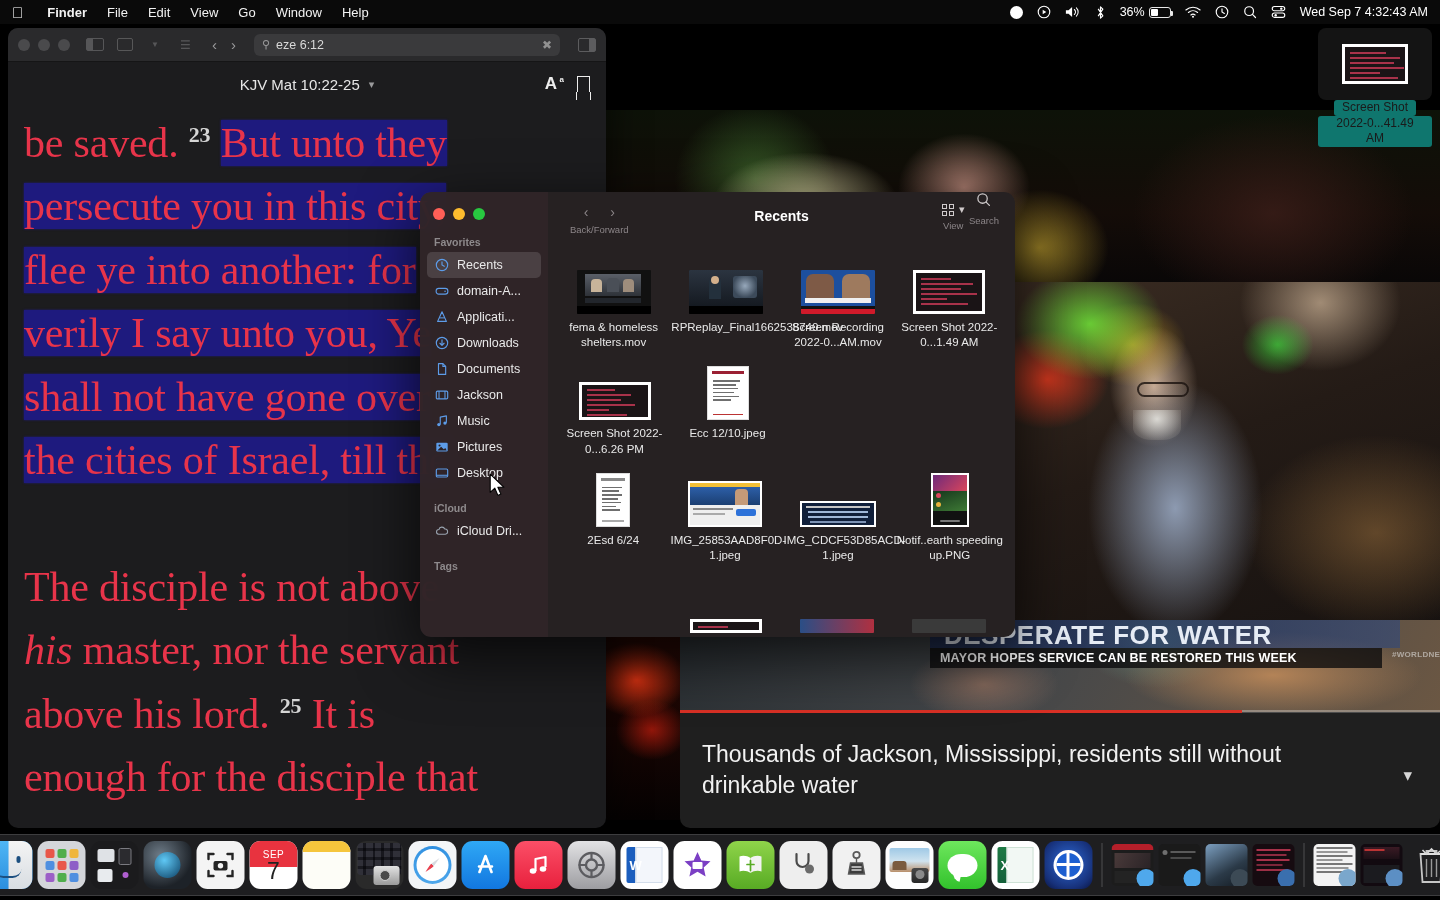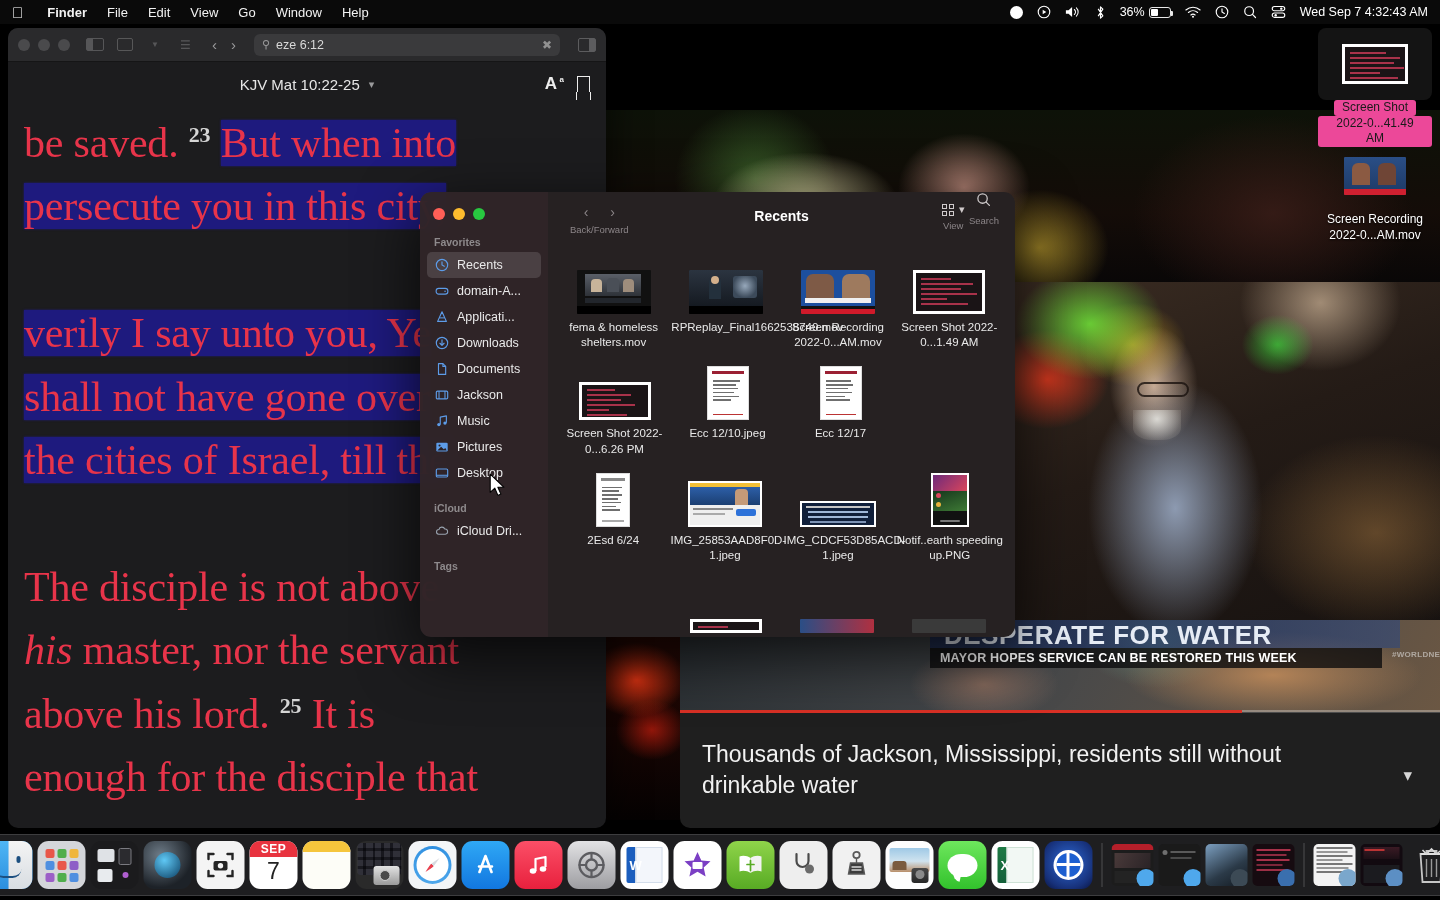--- a/index.html
+++ b/index.html
@@ -205,21 +205,21 @@
   .news-progress { position:absolute; left:0; top:90px; width:760px; height:3px; background:rgba(255,255,255,.3); }
   .news-progress i { display:block; height:100%; width:74%; background:#d93025; }
   .news-info { position:absolute; left:0; top:93px; width:760px; height:115px; background:#1f1f1f; border-radius:0 0 10px 10px; padding:26px 60px 0 22px; }
   .news-title { color:#f1f1f1; font-size:23px; line-height:1.33; }
   .news-chev { position:absolute; right:28px; top:52px; color:#d6d6d6; font-size:17px; }
 
   
   .dicon { position:absolute; width:114px; text-align:center; z-index:10; }
   .dicon .ithumb { height:72px; display:flex; align-items:center; justify-content:center; }
   .dicon .ilabel { font-size:12px; color:#fff; line-height:1.3; text-shadow:0 1px 2px rgba(0,0,0,.9); }
-  .dicon.sel .ilabel span { background:#ec4899; color:#1a1a1a; border-radius:3px; padding:0 8px; text-shadow:none; display:inline-block; }
+  .dicon.sel .ilabel span { background:#0f766e; color:#1a1a1a; border-radius:3px; padding:0 8px; text-shadow:none; display:inline-block; }
   .dicon.sel .ithumb { background:rgba(255,255,255,.08); border-radius:8px; }
 
   
   .dock {
     position:absolute; left:50%; transform:translateX(-50%); bottom:4px;
     height:62px; background:rgba(55,55,58,.55); border:1px solid rgba(255,255,255,.14);
     border-radius:16px; display:flex; align-items:center; padding:0 7px; gap:5px; z-index:70;
     backdrop-filter:blur(24px);
   }
   .dk { width:48px; height:48px; border-radius:11px; position:relative; display:flex; align-items:center; justify-content:center;
@@ -321,33 +321,20 @@
           <i style="top:25px;width:30px;"></i>
           <i style="top:30px;width:48px;"></i>
       </div>
     </div>
     <div class="ilabel">
       <span>Screen Shot</span><br>
       <span>2022-0...41.49 AM</span>
     </div>
   </div>
 
-  <div class="dicon" style="left:1318px; top:140px;">
-    <div class="ithumb">
-      <div class="th-vid" style="width:62px;height:38px;background:linear-gradient(180deg,#2a4e86,#1d3a66);">
-        <div style="position:absolute;left:8px;top:6px;width:18px;height:22px;background:#8b5a42;border-radius:6px 6px 0 0;"></div>
-        <div style="position:absolute;left:34px;top:6px;width:18px;height:22px;background:#6f4536;border-radius:6px 6px 0 0;"></div>
-        <div class="bars" style="height:6px;background:#cf2030;"></div>
-      </div>
-    </div>
-    <div class="ilabel">
-      <span>Screen Recording</span><br>
-      <span>2022-0...AM.mov</span>
-    </div>
-  </div>
 
   <div class="bible-win">
     <div class="bible-tb">
       <div class="tl">
         <span></span>
         <span></span>
         <span></span>
       </div>
       <div class="tbtn">
           <div class="tb-sidebar"></div>
@@ -378,23 +365,23 @@
       <span class="bible-chev">▾</span>
       <div class="rtools">
         <span class="aa"><span>A</span><sup>a</sup></span>
         <span class="bm"></span>
       </div>
     </div>
 
     <div class="bible-body">
       <span>be saved.</span>
       <span class="vn">23</span>
-      <span class="hl">But when into</span><br>
+      <span class="hl">But unto they</span><br>
       <span class="hl">persecute you in this city,</span><br>
-      <br>
+      <span class="hl">flee ye into another: for</span><br>
       <span class="hl">verily I say unto you, Ye</span><br>
       <span class="hl">shall not have gone over</span><br>
       <span class="hl">the cities of Israel, till the</span><br>
       <br>
       <span>The disciple is not above</span><br>
       <i>his</i>
       <span>master, nor the servant</span><br>
       <span>above his lord.</span>
       <span class="vn">25</span>
       <span>It is</span><br>
@@ -654,37 +641,20 @@
                     <i style="width:70%"></i>
                     <i style="width:88%"></i>
                     <i style="width:62%"></i>
                   </div>
                 <div class="ft"></div>
               </div>
             </div>
             <div class="f-name">Ecc 12/10.jpeg</div>
           </div>
 
-          <div class="f-cell">
-            <div class="f-thumb">
-              <div class="th-page">
-                <div class="hd"></div>
-                <div class="tx">
-                    <i style="width:86%"></i>
-                    <i style="width:92%"></i>
-                    <i style="width:74%"></i>
-                    <i style="width:88%"></i>
-                    <i style="width:66%"></i>
-                    <i style="width:80%"></i>
-                  </div>
-                <div class="ft"></div>
-              </div>
-            </div>
-            <div class="f-name">Ecc 12/17</div>
-          </div>
         </div>
 
         <div class="f-row">
           <div class="f-cell">
             <div class="f-thumb">
               <div class="th-page" style="width:34px;height:54px;">
                 <div class="hd" style="background:#888;"></div>
                 <div class="tx">
                     <i style="width:88%"></i>
                     <i style="width:76%"></i>
@@ -807,21 +777,21 @@
 
     <div class="dk" style="background:#f4f4f4;">
       <svg width="30" height="30" viewBox="0 0 30 30">
         <path d="M3 9V4h5M27 9V4h-5M3 21v5h5M27 21v5h-5" fill="none" stroke="#242424" stroke-width="2.4" stroke-linecap="round"></path>
         <rect x="8" y="11" width="14" height="9.5" rx="2" fill="#242424"></rect>
         <circle cx="15" cy="15.7" r="2.7" fill="#f4f4f4"></circle>
       </svg>
     </div>
 
     <div class="dk" style="background:#fff; flex-direction:column;">
-      <div style="position:absolute;left:0;right:0;top:0;height:16px;background:#e8333f;color:#fff;font-size:12px;font-weight:bold;display:flex;align-items:center;justify-content:center;letter-spacing:.5px;">SEP</div>
+      <div style="position:absolute;left:0;right:0;top:0;height:26px;background:#e8333f;color:#fff;font-size:10px;font-weight:normal;display:flex;align-items:center;justify-content:center;letter-spacing:.5px;">SEP</div>
       <div style="position:absolute;left:0;right:0;top:12px;bottom:0;display:flex;align-items:center;justify-content:center;color:#222;font-size:23px;">7</div>
     </div>
 
     <div class="dk" style="background:#fdfdf7;">
       <div style="position:absolute;left:0;right:0;top:0;height:11px;background:#f5c53c;"></div>
     </div>
 
     <div class="dk" style="background:#2a2a2a;">
       <div style="position:absolute;inset:2px 2px 14px 2px;background:repeating-linear-gradient(90deg,#4a4a50 0 6px,#23232a 6px 9px),repeating-linear-gradient(0deg,#53535a 0 6px,#2b2b32 6px 9px);background-blend-mode:overlay;border-radius:3px;"></div>
       <div style="position:absolute;right:4px;bottom:4px;width:26px;height:19px;background:linear-gradient(180deg,#e3e3e3,#9a9a9a);border-radius:3px;"></div>

